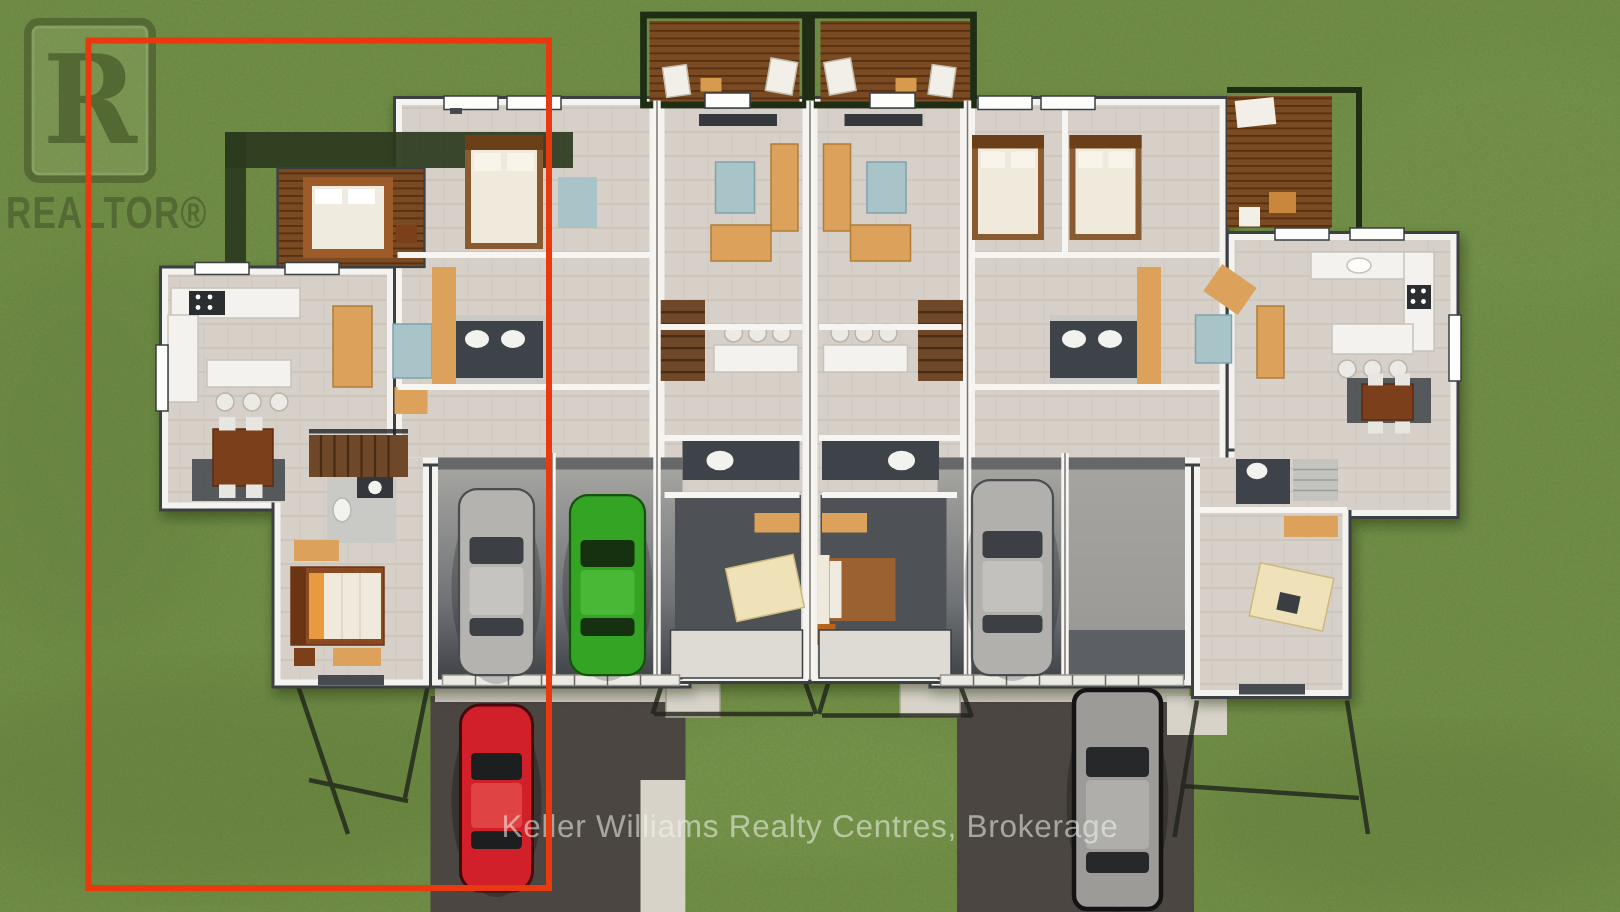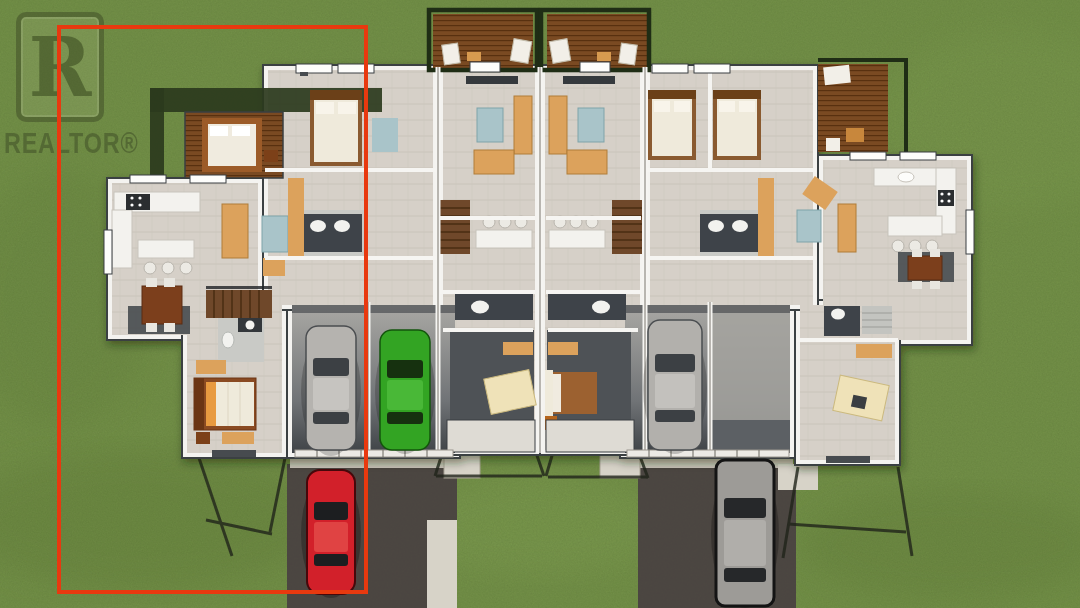--- a/index.html
+++ b/index.html
@@ -445,15 +445,16 @@
   </g>
 </svg>
 
   <div class="realtor">
     <div class="realtor-box">
       <span class="realtor-r">R</span>
     </div>
     <div class="realtor-text">REALTOR®</div>
   </div>
 
+  <div class="brokerage">Keller Williams Realty Centres, Brokerage</div>
 
   <div class="highlight-box" style="border-color: rgb(232, 57, 15);"></div>
 </div>
 
 </body></html>

